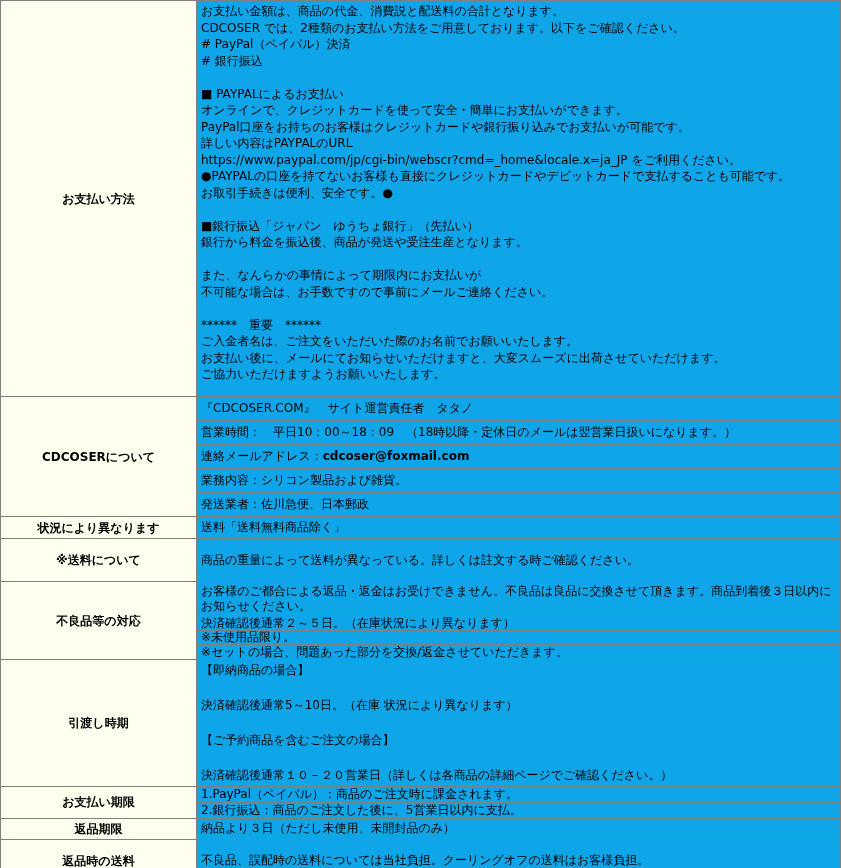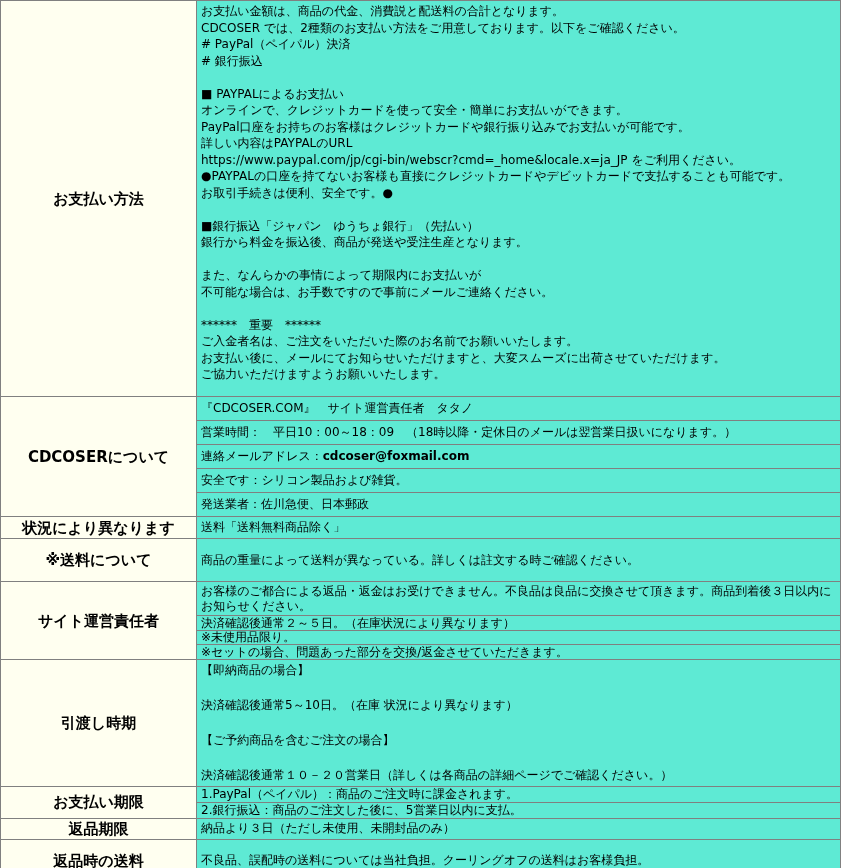--- a/index.html
+++ b/index.html
@@ -15,24 +15,24 @@
     border: 1px solid #808080;
     overflow: hidden;
   }
   .shop-table th {
     background: #fffff0;
     font-weight: bold;
     text-align: center;
     vertical-align: middle;
     padding: 2px 4px;
     line-height: 16px;
-    font-size: 15px;
+    font-size: 12px;
   }
   .shop-table td {
-    background: #5eead4;
+    background: #0ea5e9;
     padding: 1px 4px;
     vertical-align: middle;
     line-height: 15px;
     font-size: 12px;
   }
   td.multiline {
     white-space: pre-wrap;
     vertical-align: top;
     line-height: 16.5px;
     padding-top: 2px;
@@ -101,38 +101,38 @@
     </tr>
     <tr>
       <td class="h24">営業時間：　平日10：00～18：09　（18時以降・定休日のメールは翌営業日扱いになります。）</td>
     </tr>
     <tr>
       <td class="h24">
         <span>連絡メールアドレス：</span><span class="email">cdcoser@foxmail.com</span>
       </td>
     </tr>
     <tr>
-      <td class="h24">安全です：シリコン製品および雑貨。</td>
+      <td class="h24">業務内容：シリコン製品および雑貨。</td>
     </tr>
     <tr>
       <td class="h24">発送業者：佐川急便、日本郵政</td>
     </tr>
 
     <tr>
       <th>状況により異なります</th>
       <td class="h22">送料「送料無料商品除く」</td>
     </tr>
 
     <tr>
       <th>※送料について</th>
       <td class="h25">商品の重量によって送料が異なっている。詳しくは註文する時ご確認ください。</td>
     </tr>
 
     <tr>
-      <th rowspan="4">サイト運営責任者</th>
+      <th rowspan="4">不良品等の対応</th>
       <td class="top h32">お客様のご都合による返品・返金はお受けできません。不良品は良品に交換させて頂きます。商品到着後３日以内にお知らせください。</td>
     </tr>
     <tr>
       <td class="tight h15">決済確認後通常２～５日。（在庫状況により異なります）</td>
     </tr>
     <tr>
       <td class="tight h13">※未使用品限り。</td>
     </tr>
     <tr>
       <td class="tight h15">※セットの場合、問題あった部分を交換/返金させていただきます。</td>

